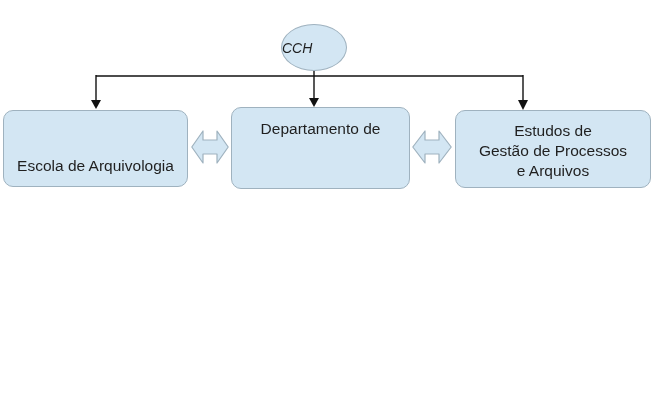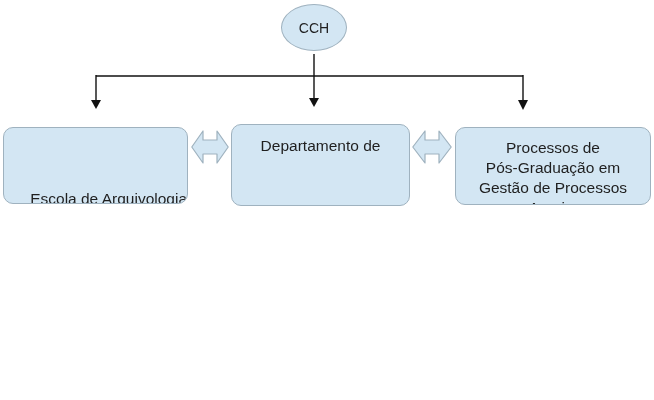--- a/index.html
+++ b/index.html
@@ -31,28 +31,29 @@
     background:var(--node-fill);
     border:1px solid var(--node-border);
     box-sizing:border-box;
     color:var(--text);
     text-align:center;
     font-size:15.5px;
     line-height:20px;
     overflow:hidden;
   }
   .node-ellipse{
-    left:281px;top:4px;width:66px;height:47px;
+    left:281px;top:24px;width:66px;height:47px;
     border-radius:50%;
-    display:flex;align-items:center;justify-content:center;
+    display:flex;align-items:center;
     font-size:14px;
     padding:0;
+    font-style:italic;
   }
-  .node-box{border-radius:10px;margin-top:17px;}
-  #node-escola{left:3px;top:110px;width:185px;height:77px;padding-top:61px;text-align:right;}
+  .node-box{border-radius:10px;}
+  #node-escola{left:3px;top:110px;width:185px;height:77px;padding-top:45px;}
   #node-departamento{left:231px;top:107px;width:179px;height:82px;padding-top:11px;}
   #node-programa{left:455px;top:110px;width:196px;height:78px;padding-top:10px;}
   .dbl-arrow{position:absolute;}
   #dbl-arrow-1{left:191px;top:130px;}
   #dbl-arrow-2{left:412px;top:130px;}
   .line{white-space:nowrap;}
 </style>
 </head>
 <body>
 
@@ -80,22 +81,21 @@
 
   <div class="node node-box" id="node-escola">
     <div class="line">Escola de Arquivologia</div>
   </div>
 
   <div class="node node-box" id="node-departamento">
     <div class="line">Departamento de</div>
   </div>
 
   <div class="node node-box" id="node-programa">
-    <div class="line">Processos de</div>
-    <div class="line">Pós-Graduação em</div>
+    <div class="line">Estudos de</div>
     <div class="line">Gestão de Processos</div>
     <div class="line">e Arquivos</div>
   </div>
 
   <svg class="dbl-arrow" id="dbl-arrow-1" width="38" height="35" viewBox="0 0 38 35">
     <polygon points="0.8,17 12,1 12,10 26,10 26,1 37.2,17 26,33 26,24 12,24 12,33" fill="var(--node-fill)" stroke="var(--node-border)" stroke-width="1.2" stroke-linejoin="round"></polygon>
   </svg>
 
   <svg class="dbl-arrow" id="dbl-arrow-2" width="40" height="35" viewBox="0 0 40 35">
     <polygon points="0.8,17 13,1 13,10 27,10 27,1 39.2,17 27,33 27,24 13,24 13,33" fill="var(--node-fill)" stroke="var(--node-border)" stroke-width="1.2" stroke-linejoin="round"></polygon>

